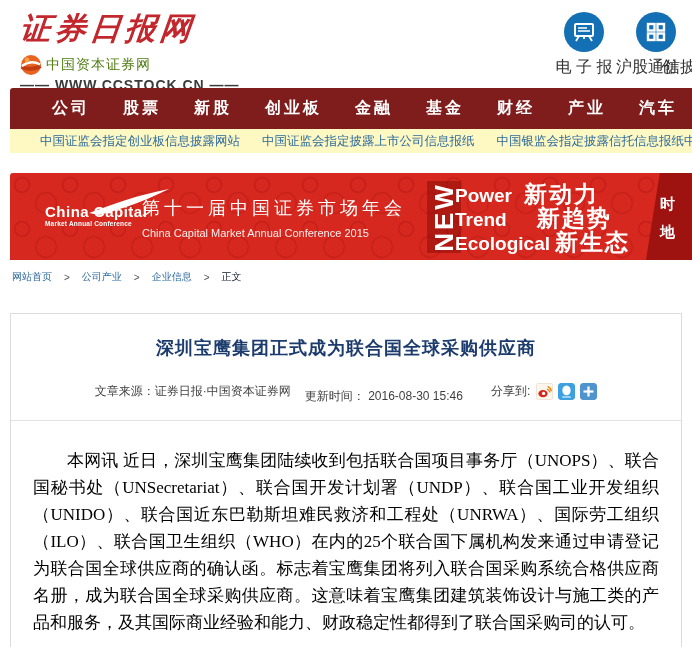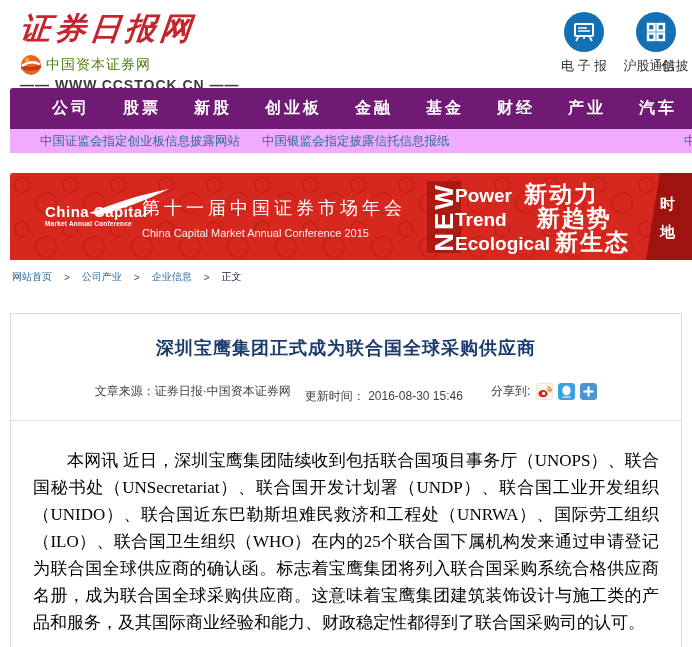--- a/index.html
+++ b/index.html
@@ -13,31 +13,31 @@
   .logo-title { font-family:"Liberation Serif","DejaVu Serif",serif; font-style:italic; font-weight:bold;
                 font-size:31px; color:#c1272d; letter-spacing:4px; transform:skewX(-6deg); }
   .logo-sub-row { display:flex; align-items:center; margin-top:4px; }
   .globe-icon { width:22px; height:22px; margin-right:4px; }
   .logo-subtitle { font-size:14px; font-weight:normal; color:#4d7c0f; letter-spacing:1px; }
   .logo-url { margin-top:1px; text-align:center; font-size:14px; font-weight:bold; color:#3a3a3a; letter-spacing:1px; }
 
   .quick-links { position:absolute; right:0; top:12px; display:flex; }
   .quick-link { width:72px; display:flex; flex-direction:column; align-items:center; cursor:pointer; }
   .ql-circle { width:40px; height:40px; border-radius:50%; background:#1470b4; display:flex; align-items:center; justify-content:center; }
-  .ql-label { margin-top:5px; font-size:13px; color:#333; white-space:nowrap; }
+  .ql-label { margin-top:5px; font-size:16px; color:#333; white-space:nowrap; }
   .quick-link.partial { position:absolute; left:661px; top:12px; width:40px; overflow:hidden; align-items:flex-start; }
   .quick-link.partial .ql-label { margin-top:45px; }
 
   
-  .main-nav { position:absolute; left:10px; top:88px; width:682px; height:41px; background:#701a75;
+  .main-nav { position:absolute; left:10px; top:88px; width:682px; height:41px; background:#7f1d1d;
               border-top-left-radius:3px; display:flex; align-items:center; padding-left:42px; gap:33px; overflow:hidden; }
   .nav-item { color:#fff; font-size:16px; font-weight:bold; letter-spacing:3px; white-space:nowrap; cursor:pointer; }
 
   
-  .sub-nav { position:absolute; left:10px; top:129px; width:682px; height:24px; background:#f0abfc;
+  .sub-nav { position:absolute; left:10px; top:129px; width:682px; height:24px; background:#fef9c3;
              display:flex; align-items:center; padding-left:30px; gap:22px; overflow:hidden; }
   .subnav-link { color:#2d6a9e; font-size:12.5px; white-space:nowrap; cursor:pointer; }
   .subnav-partial { position:absolute; left:674px; top:0; height:24px; line-height:24px; }
 
   
   .banner { position:absolute; left:10px; top:173px; width:682px; height:87px; overflow:hidden; cursor:pointer;
             background-color:#d7281f; border-top-left-radius:3px;
             background-image:
               radial-gradient(circle at 12px 12px, rgba(255,255,255,0) 6px, rgba(170,20,15,0.45) 7px, rgba(170,20,15,0) 9px),
               radial-gradient(circle at 36px 30px, rgba(255,255,255,0) 9px, rgba(170,20,15,0.40) 10px, rgba(170,20,15,0) 12px);
@@ -141,20 +141,21 @@
     <span class="nav-item">创业板</span>
     <span class="nav-item">金融</span>
     <span class="nav-item">基金</span>
     <span class="nav-item">财经</span>
     <span class="nav-item">产业</span>
     <span class="nav-item">汽车</span>
   </div>
 
   <div class="sub-nav">
     <span class="subnav-link">中国证监会指定创业板信息披露网站</span>
+    <span class="subnav-link">中国证监会指定披露上市公司信息报纸</span>
     <span class="subnav-link">中国银监会指定披露信托信息报纸</span>
     <span class="subnav-link subnav-partial">中国</span>
   </div>
 
   <div class="banner">
     <div class="cc-logo">
       <svg class="cc-swoosh" width="82" height="26" viewBox="0 0 82 26">
         <path d="M0 24 C 22 16, 48 6, 80 0 C 56 12, 30 21, 10 26 Z" fill="#ffffff"></path>
       </svg>
       <div class="cc-line1">China Capital</div>

